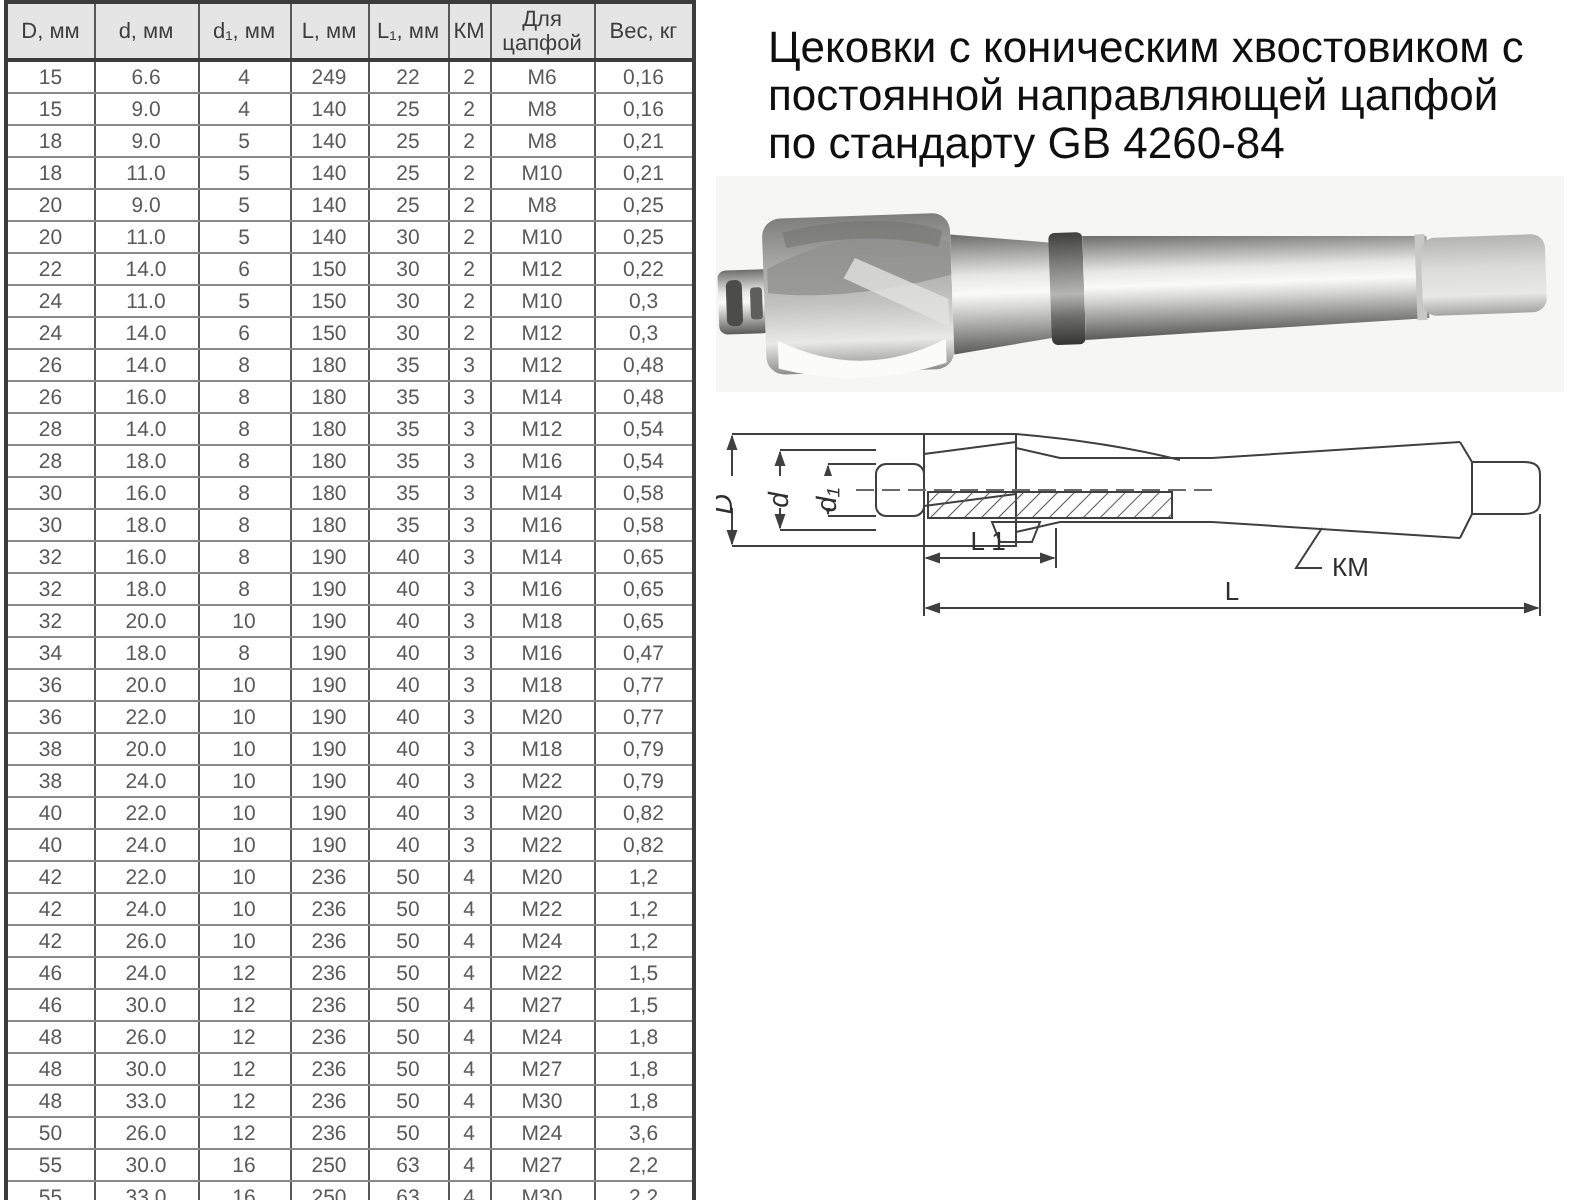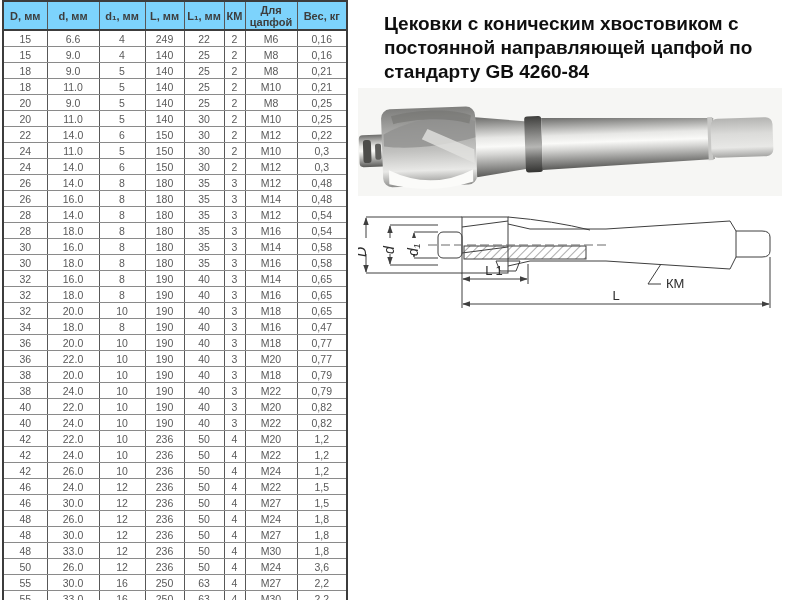--- a/index.html
+++ b/index.html
@@ -8,36 +8,36 @@
 
   
   .spec-table{
     position:absolute;left:2px;top:0;
     border-collapse:collapse;table-layout:fixed;
     width:344px;background:#fff;
     font-size:10.5px;color:#595959;
     border:2px solid #3c3c3c;
   }
   .spec-table th{
-    font-weight:bold;color:#3d3d3d;font-size:11px;
+    font-weight:normal;color:#3d3d3d;font-size:11px;
     height:27px;padding:0 1px;text-align:center;vertical-align:middle;
     border:1px solid #585858;border-bottom:2px solid #3c3c3c;
-    line-height:12px;background:#7dd3fc;
+    line-height:12px;background:#e5e5e5;
   }
   .spec-table td{
     height:15px;padding:0;text-align:center;vertical-align:middle;
     border-left:1px solid #585858;border-right:1px solid #585858;
     border-bottom:1px solid #8a8a8a;line-height:14px;background:#fff;
   }
 
   
   .right{position:absolute;left:358px;top:0;width:436px;height:600px;}
   .title{
     position:absolute;left:26px;top:12px;width:392px;
-    font-size:19px;line-height:24px;font-weight:bold;color:#0f0f0f;margin:0;
+    font-size:22px;line-height:24px;font-weight:normal;color:#0f0f0f;margin:0;
   }
   .photo{position:absolute;left:0;top:88px;width:424px;height:108px;}
   .drawing{position:absolute;left:0;top:196px;width:424px;height:140px;}
   .photo svg,.drawing svg{display:block;width:100%;height:100%;}
   .drawing text{font-family:"Liberation Sans",sans-serif;font-size:13px;fill:#2e2e2e;}
   .drawing text.dim-it{font-style:italic;font-size:14px;}
 </style>
 </head>
 <body>
 

